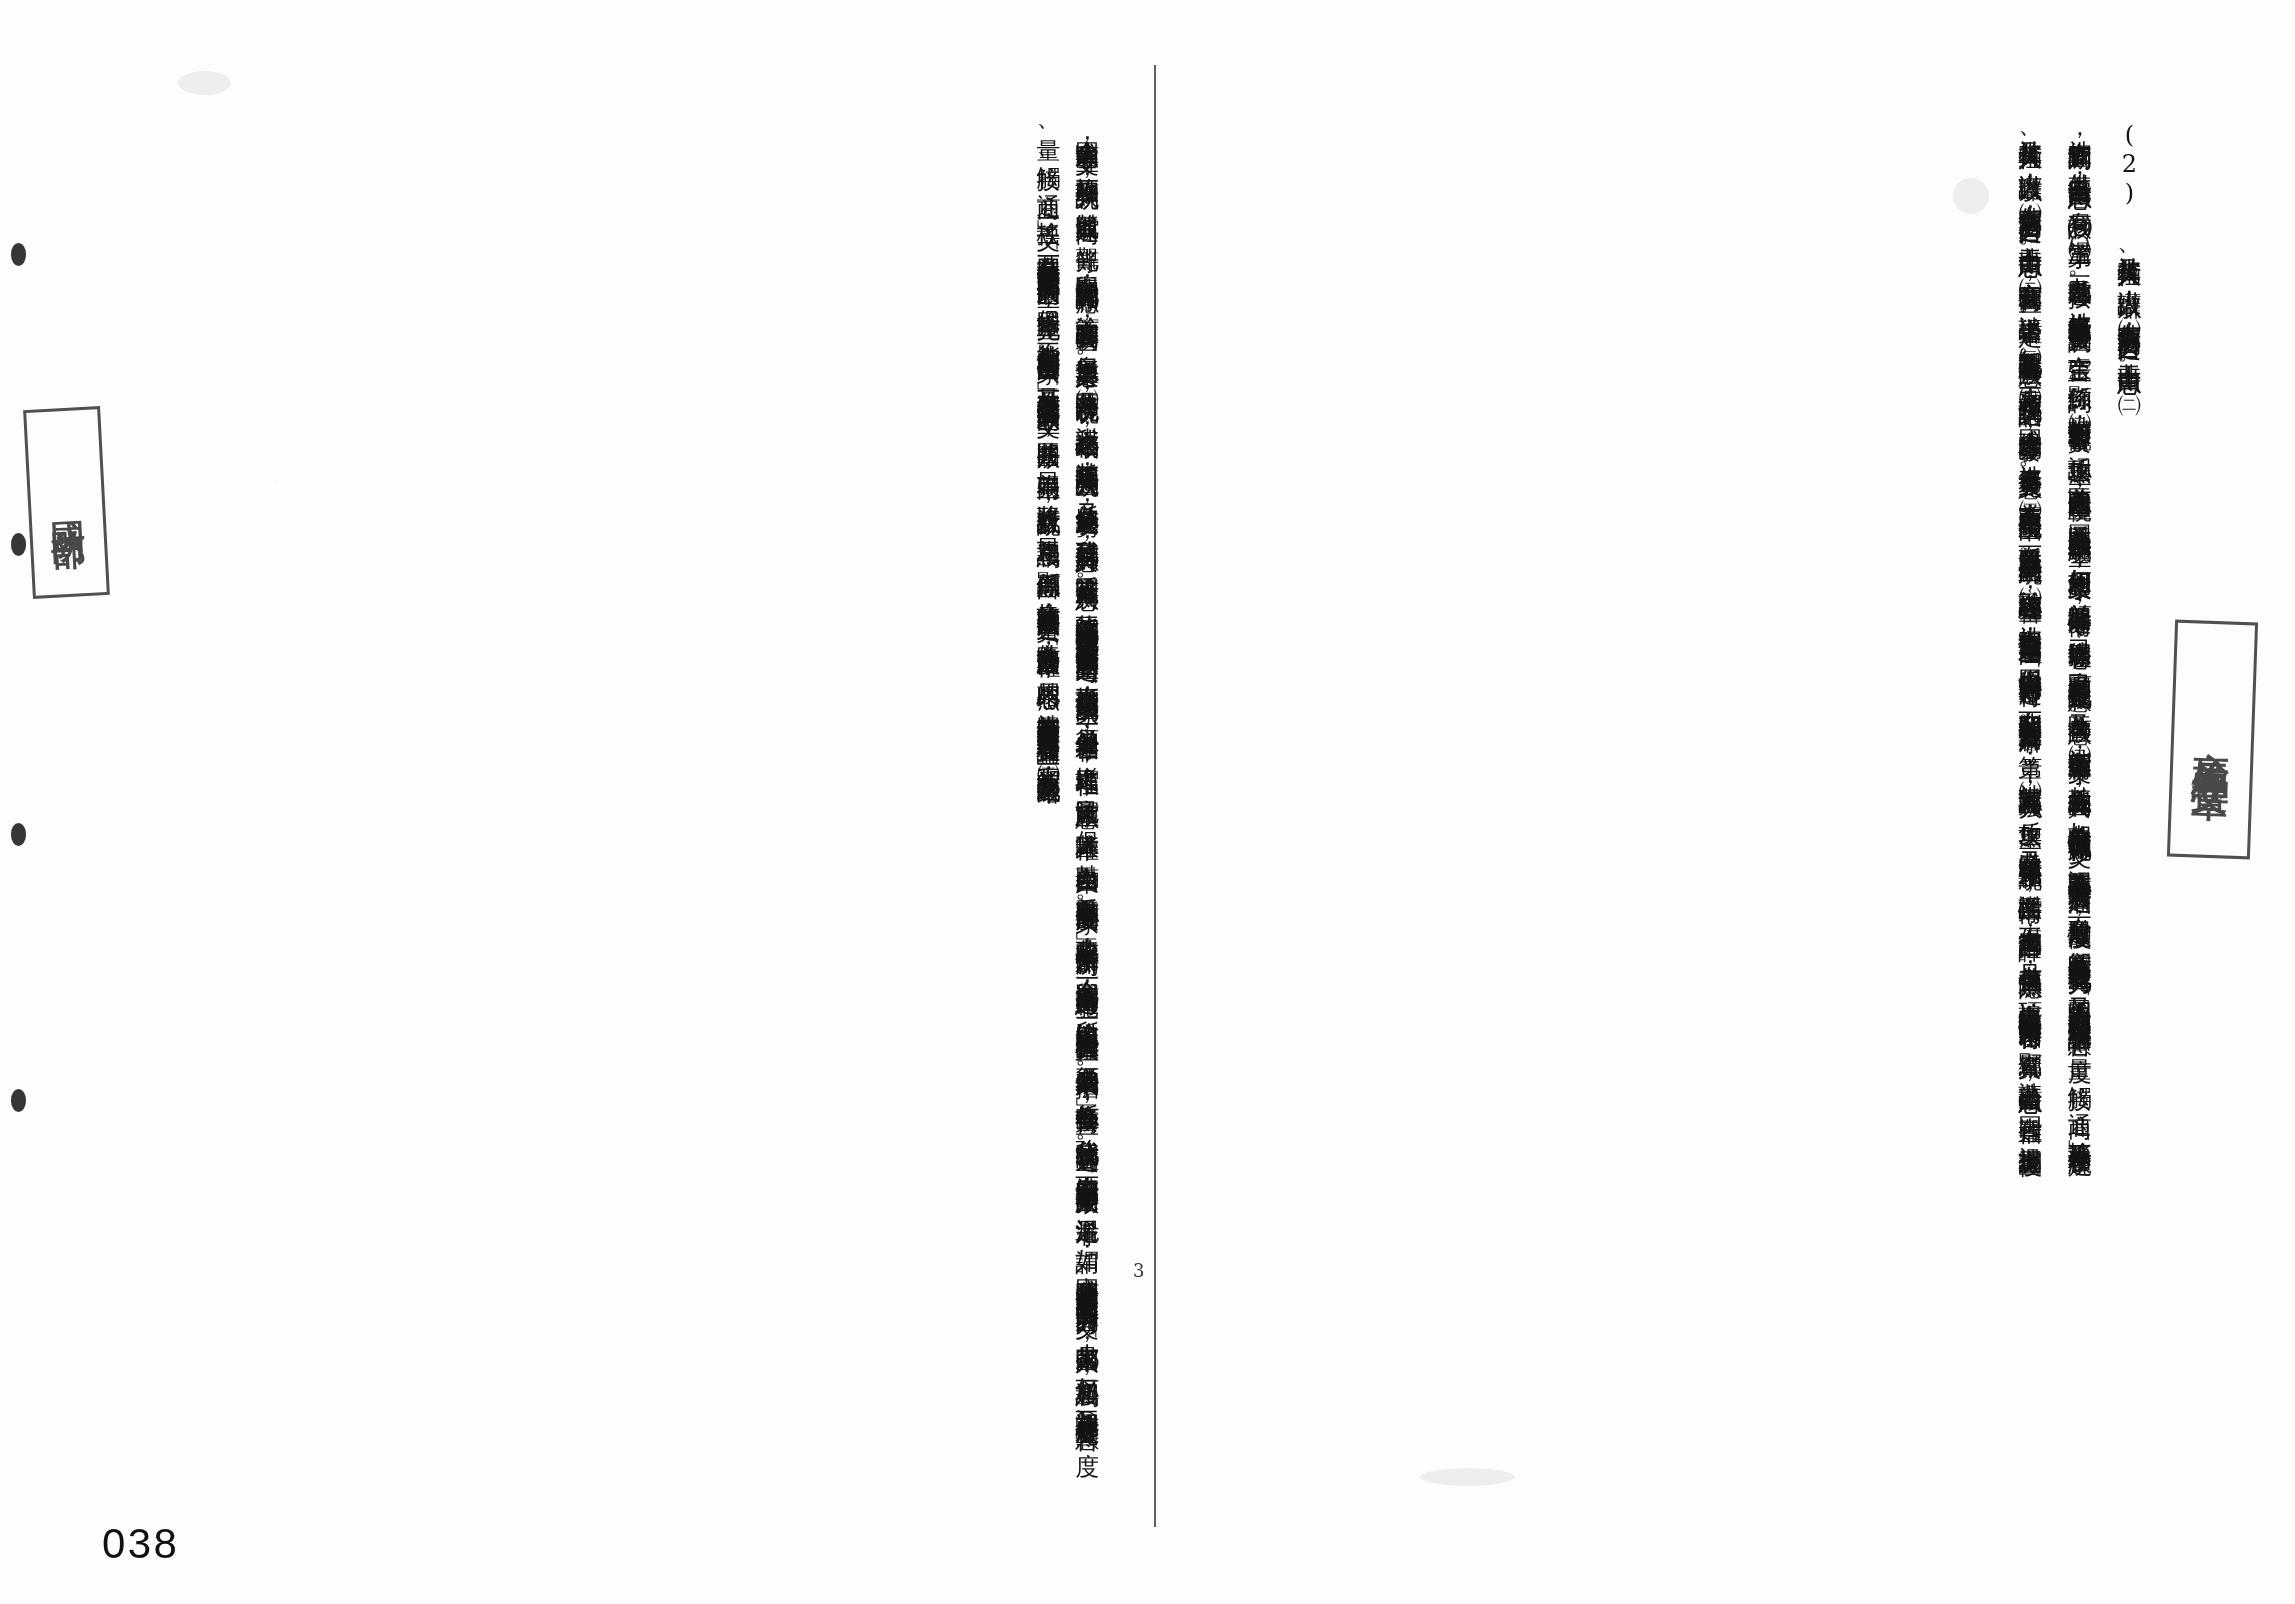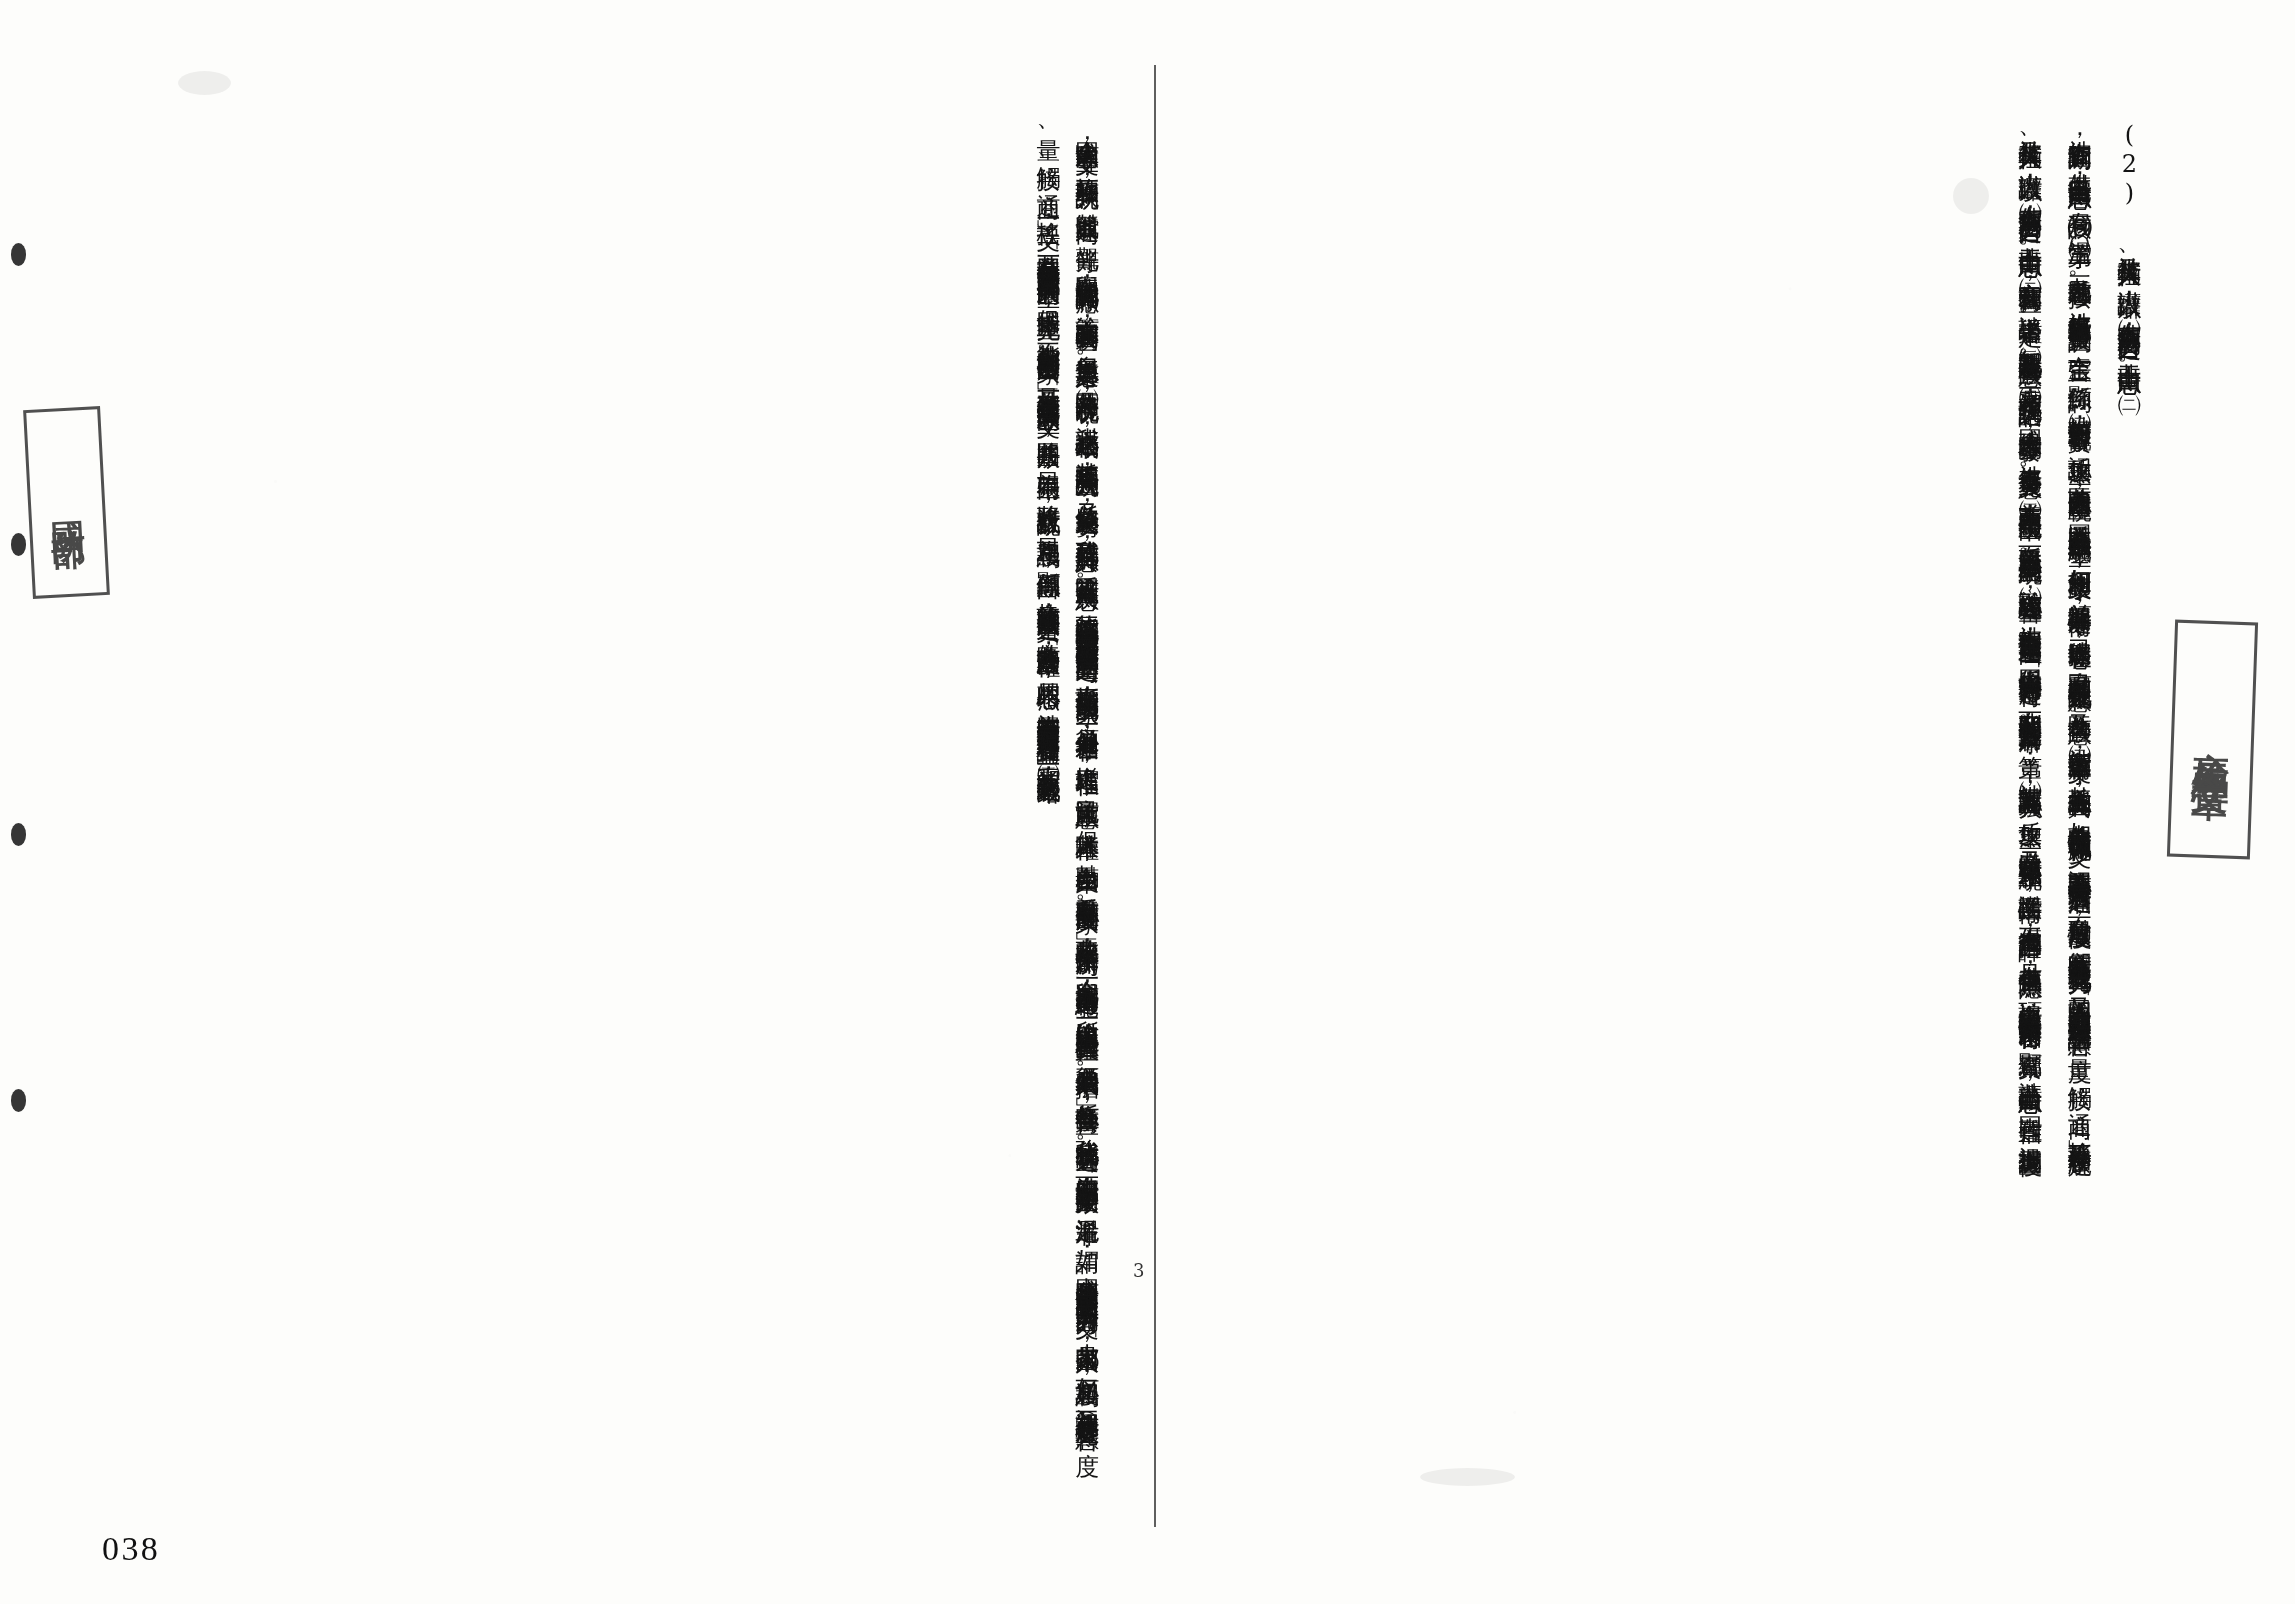--- a/index.html
+++ b/index.html
@@ -119,24 +119,24 @@
     top: 1260px;
     font-size: 18px;
     color: #333;
     font-family: "DejaVu Serif", "Liberation Serif", serif;
   }
   
   #page-number {
     position: absolute;
     left: 102px;
     bottom: 37px;
-    font-size: 34px;
+    font-size: 42px;
     letter-spacing: 2.4px;
     color: #111;
-    font-family: Liberation Serif, serif;
+    font-family: Liberation Sans, sans-serif;
   }
   
   .smudge {
     position: absolute;
     background: #000;
     opacity: 0.06;
     border-radius: 50%;
     pointer-events: none;
   }
   .sm1 { left: 178px; top: 71px; width: 53px; height: 24px; }

